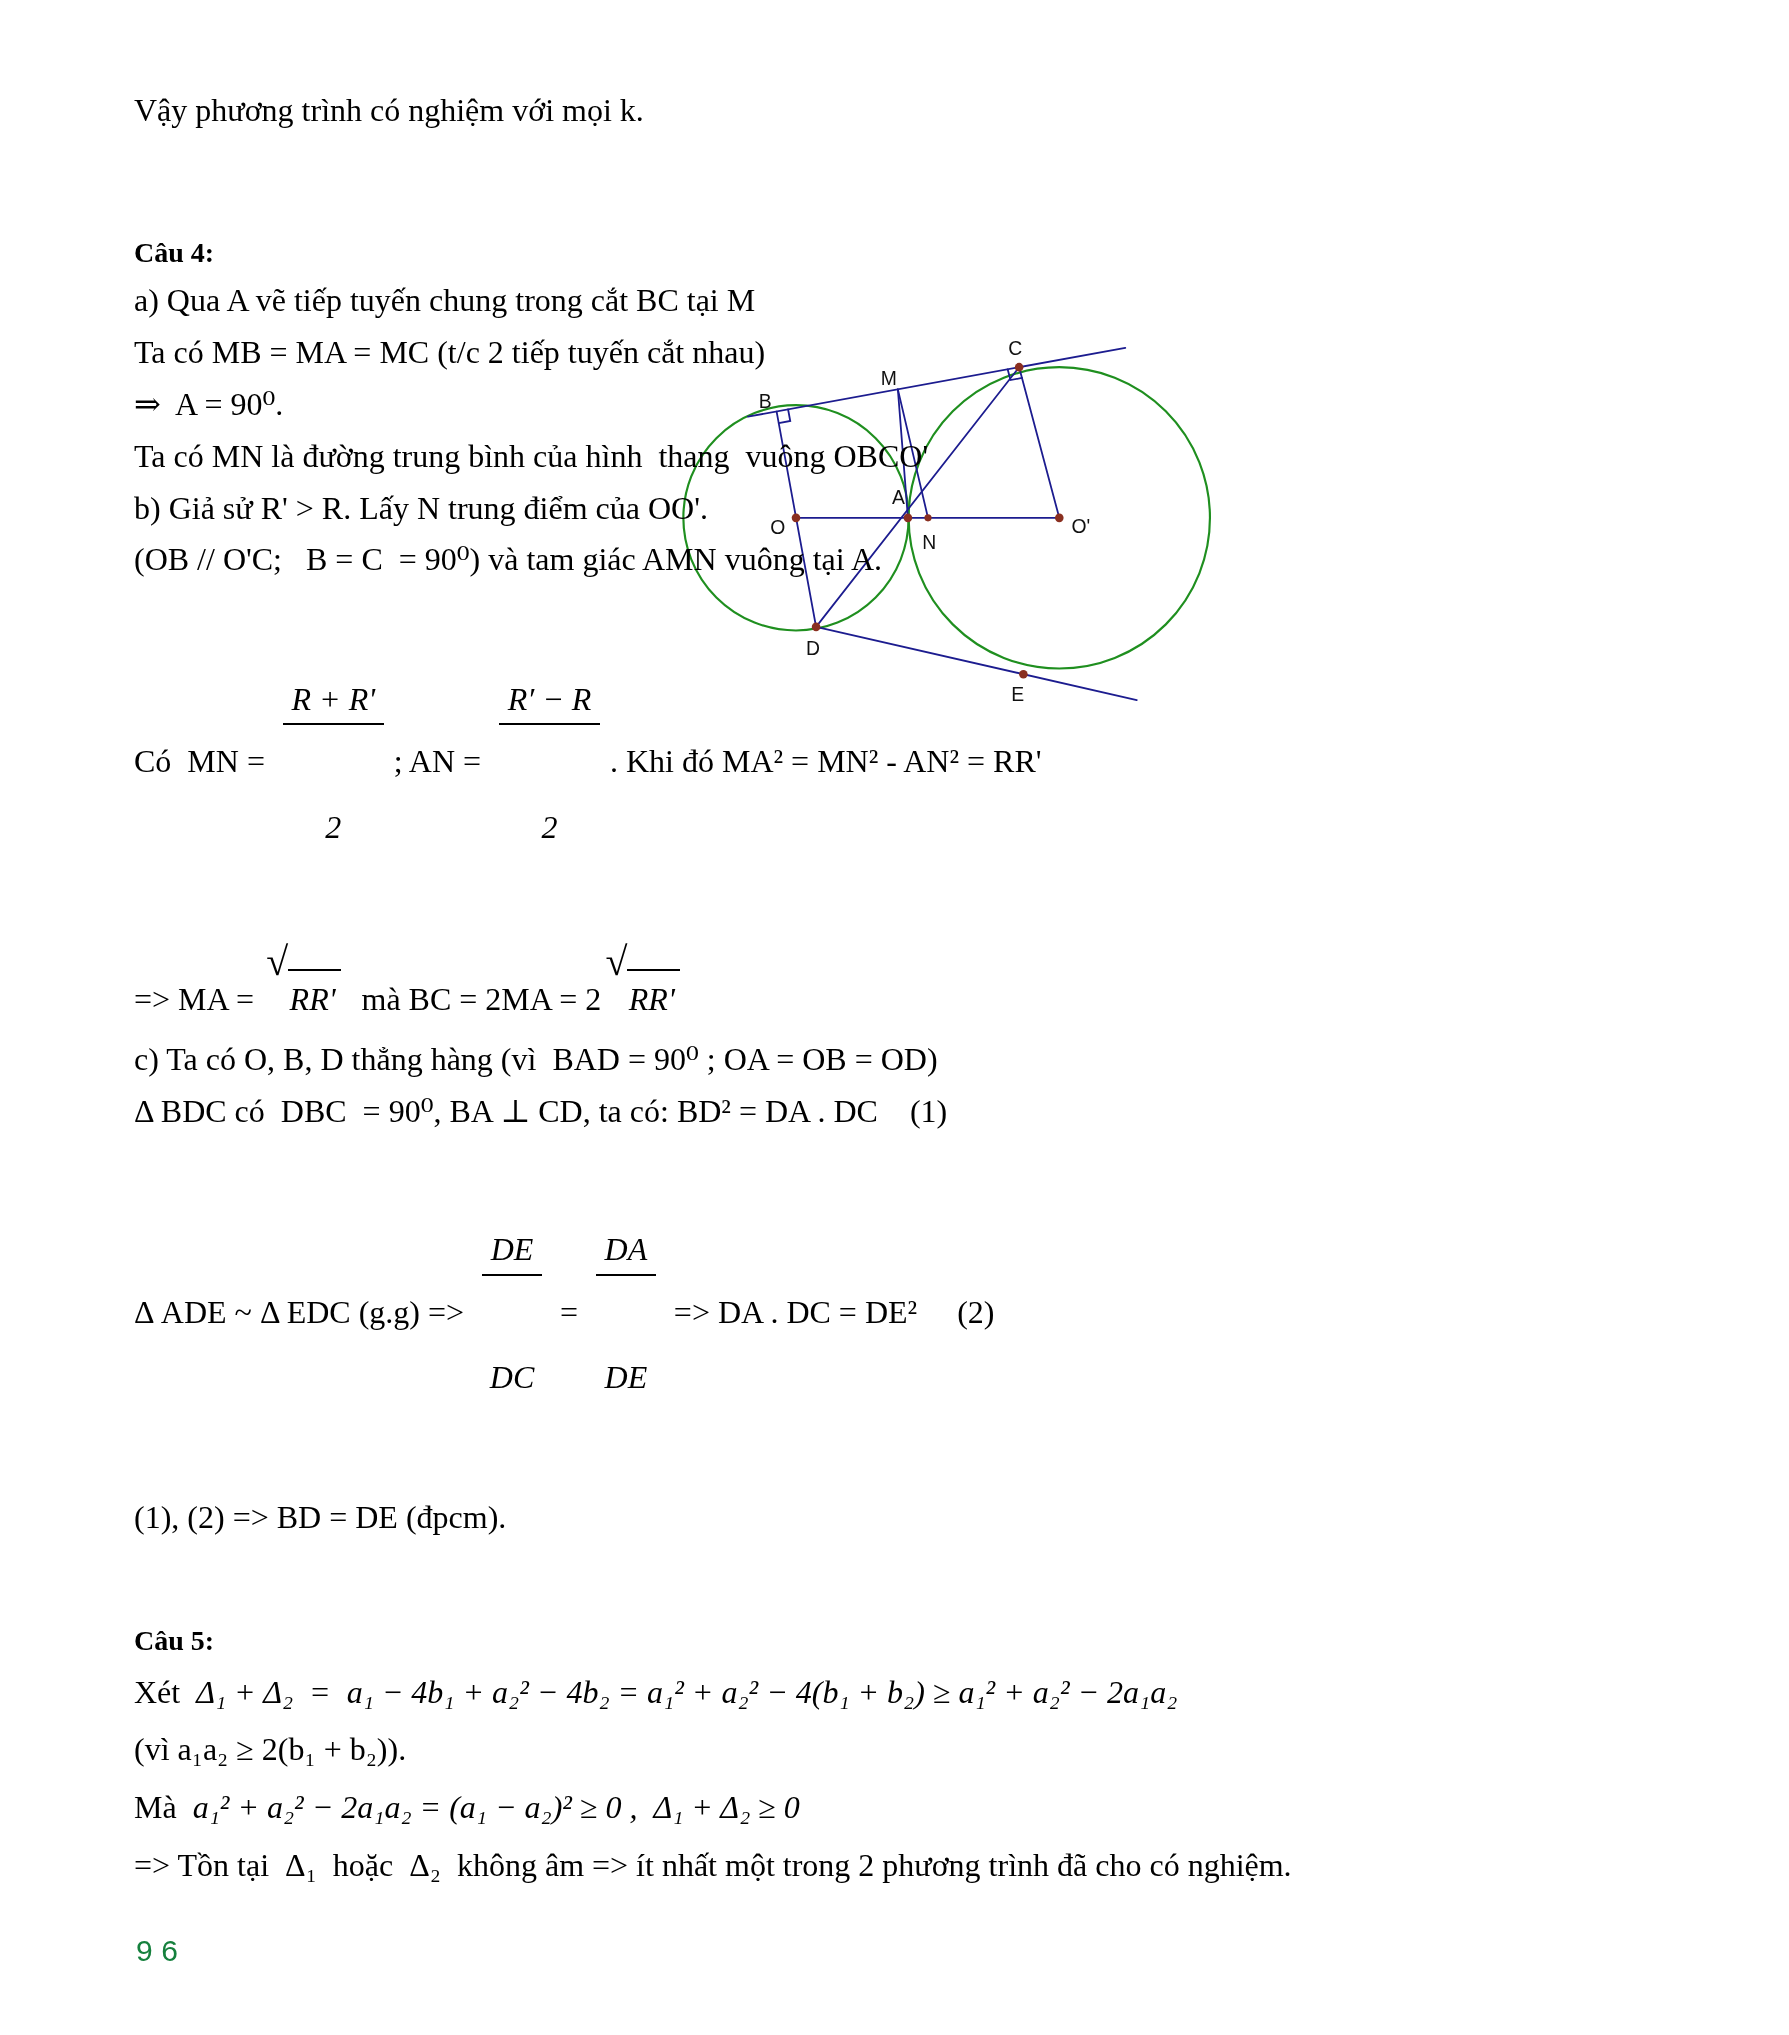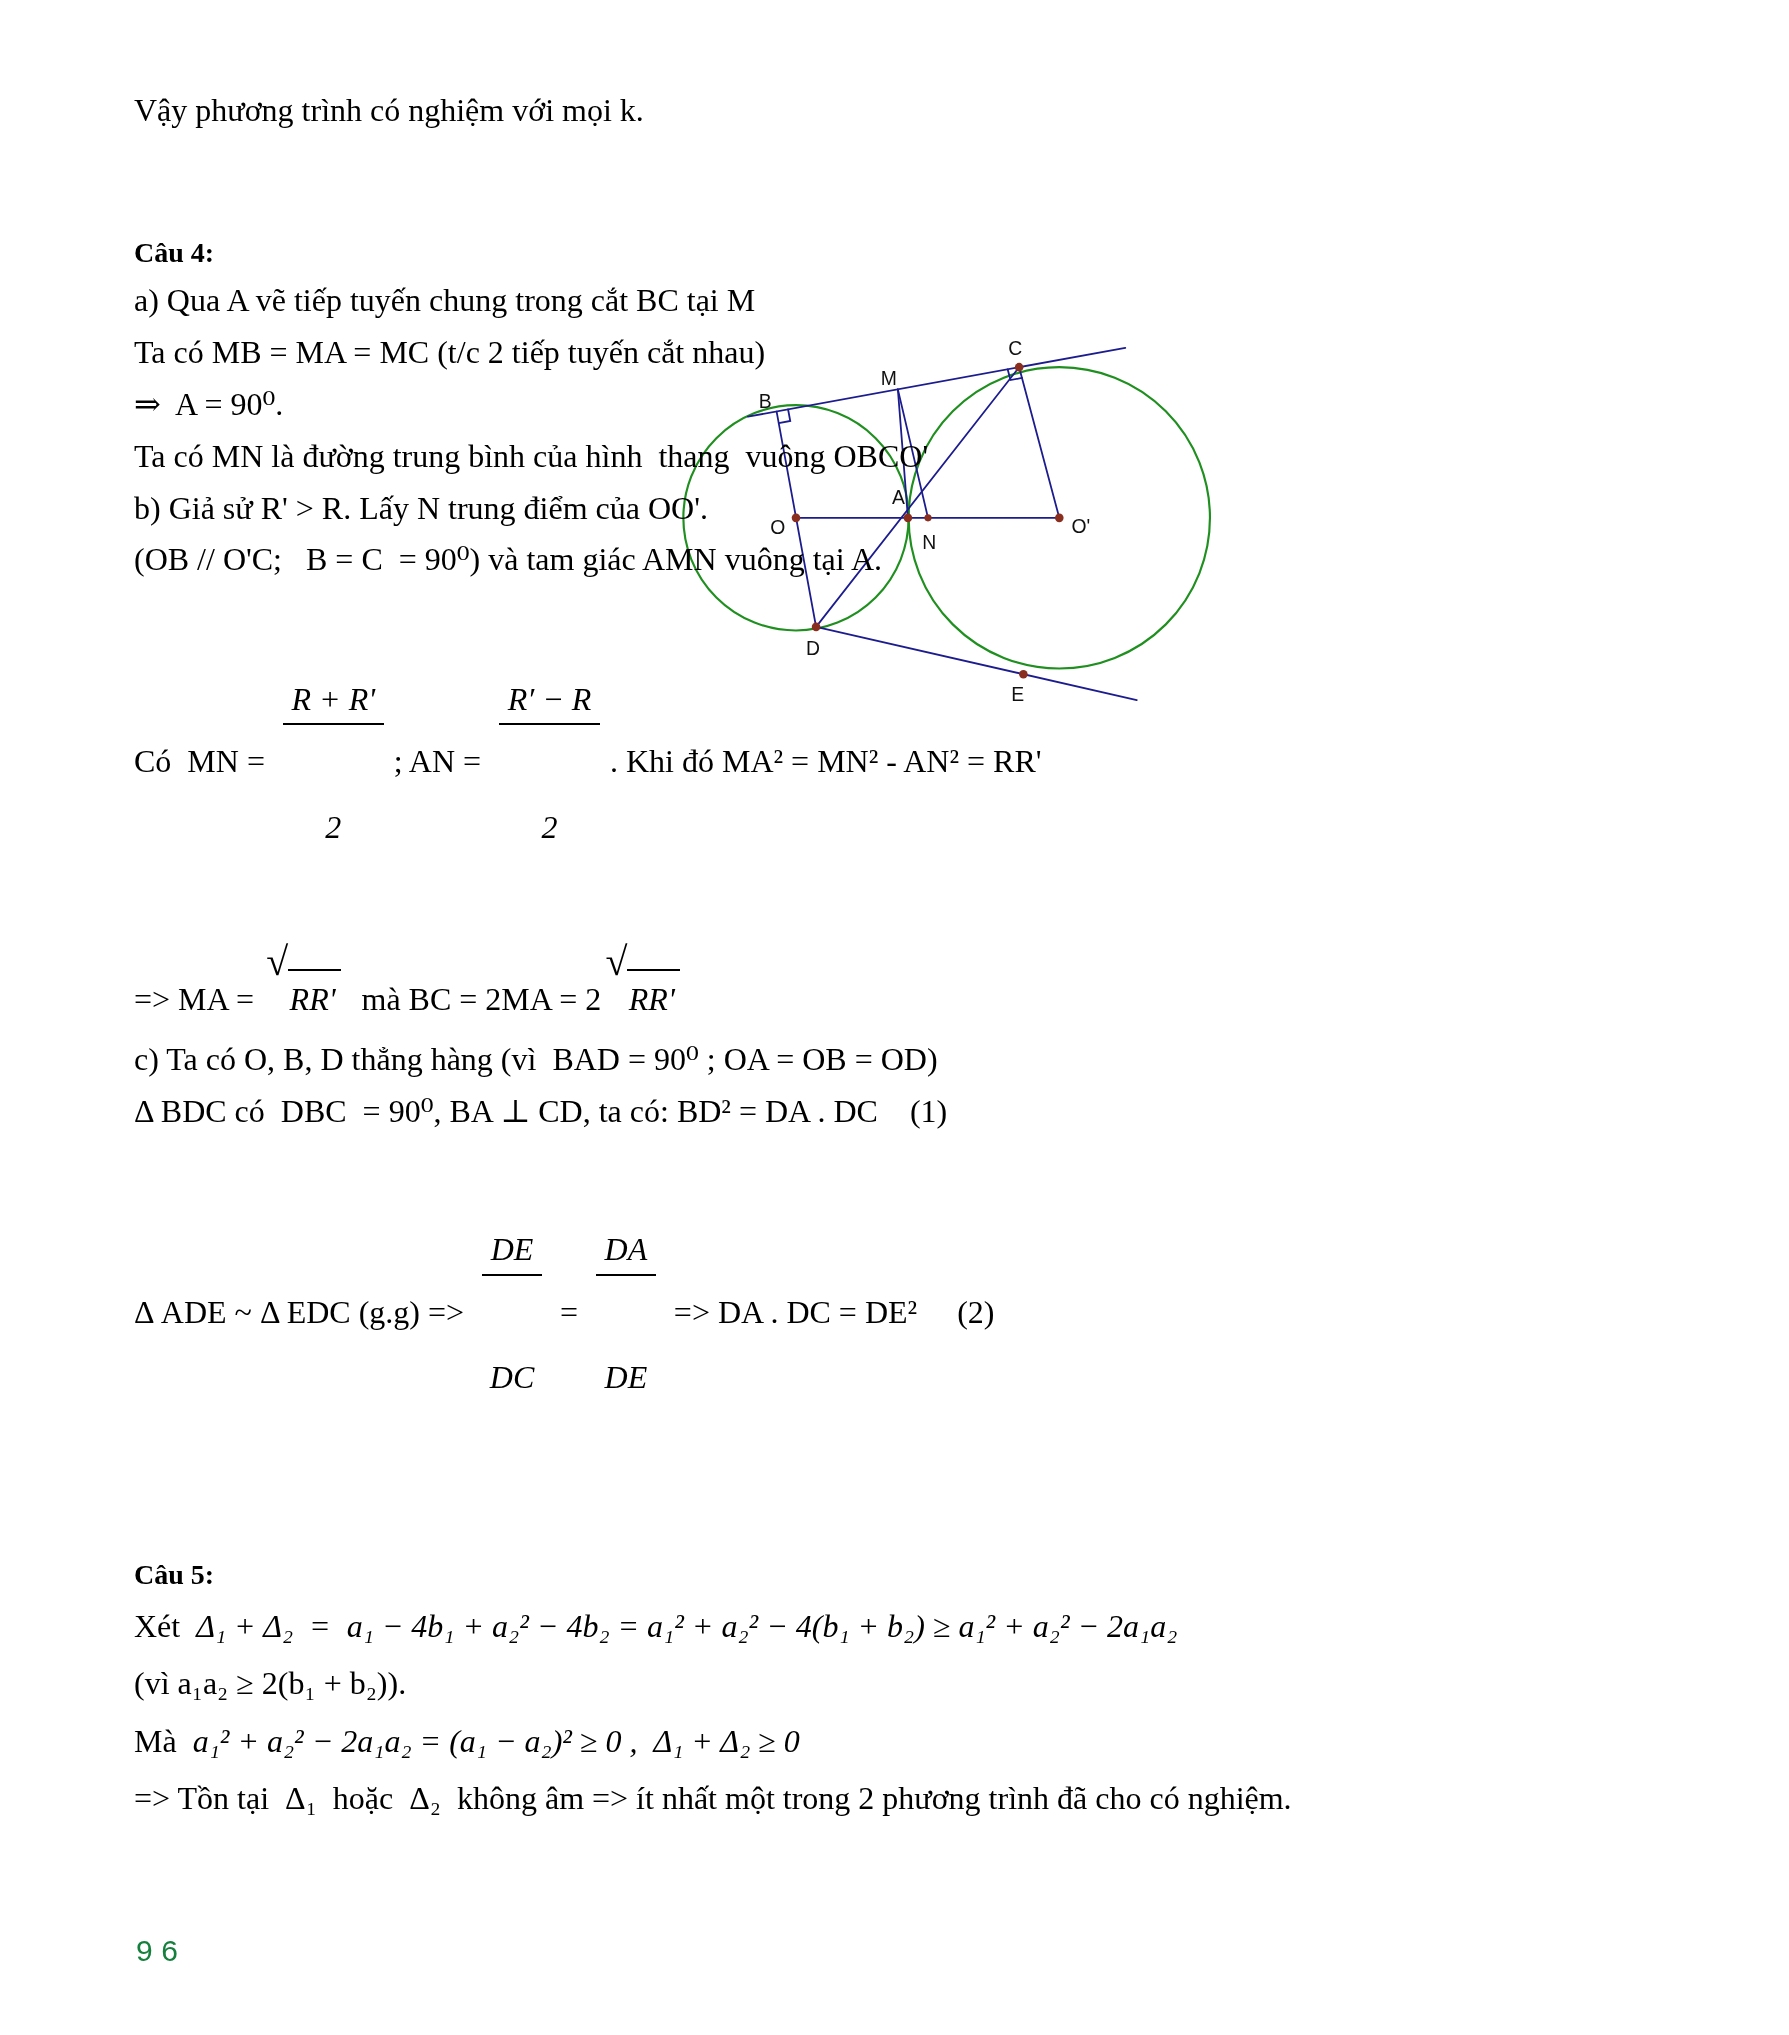--- a/index.html
+++ b/index.html
@@ -145,20 +145,21 @@
       <span class="den">DC</span>
     </span>
     <span> = </span>
     <span class="frac">
       <span class="num">DA</span>
       <span class="den">DE</span>
     </span>
     <span> =&gt; DA . DC = DE²     (2)</span>
   </p>
 
+  <p class="l mt2">(1), (2) =&gt; BD = DE (đpcm).</p>
 
   <div class="cau5">
     <h2 class="h-cau5">Câu 5:</h2>
     <p class="l"><span>Xét  </span><span class="ital">Δ₁ + Δ₂  =  a₁ − 4b₁ + a₂² − 4b₂ = a₁² + a₂² − 4(b₁ + b₂) ≥ a₁² + a₂² − 2a₁a₂</span></p>
     <p class="l">(vì a₁a₂ ≥ 2(b₁ + b₂)).</p>
     <p class="l"><span>Mà  </span><span class="ital">a₁² + a₂² − 2a₁a₂ = (a₁ − a₂)² ≥ 0 ,  Δ₁ + Δ₂ ≥ 0</span></p>
     <p class="l">=&gt; Tồn tại  Δ₁  hoặc  Δ₂  không âm =&gt; ít nhất một trong 2 phương trình đã cho có nghiệm.</p>
   </div>
 
 </main>

